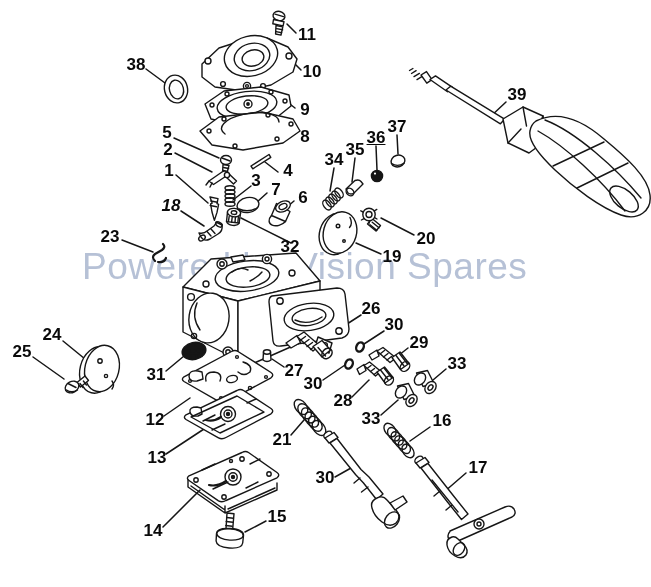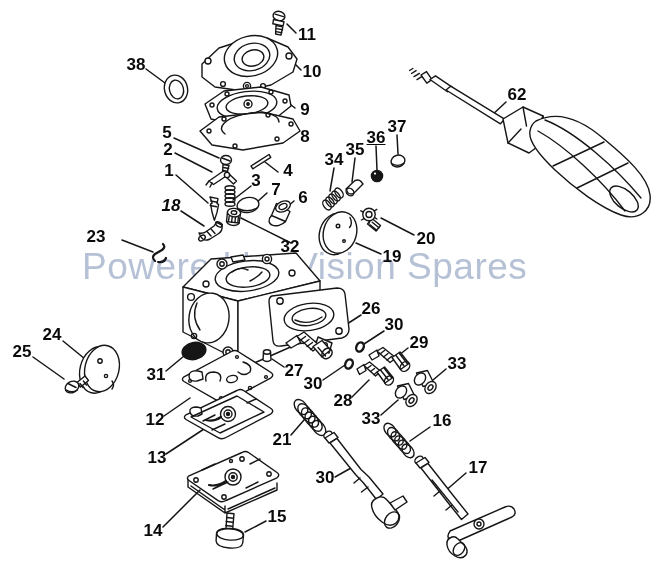--- a/index.html
+++ b/index.html
@@ -445,33 +445,33 @@
       <div class="callout" style="left: 157px; top: 458px;">13</div>
       <div class="callout" style="left: 153px; top: 531px;">14</div>
       <div class="callout" style="left: 277px; top: 517px;">15</div>
       <div class="callout" style="left: 442px; top: 421px;">16</div>
       <div class="callout" style="left: 478px; top: 468px;">17</div>
       <div class="callout" style="left: 171px; top: 206px; font-style: italic;">18</div>
       <div class="callout" style="left: 392px; top: 257px;">19</div>
       <div class="callout" style="left: 426px; top: 239px;">20</div>
       <div class="callout" style="left: 282px; top: 440px;">21</div>
       <div class="callout" style="left: 325px; top: 478px;">30</div>
-      <div class="callout" style="left: 96px; top: 237px;">23</div>
+      <div class="callout" style="left: 110px; top: 237px;">23</div>
       <div class="callout" style="left: 52px; top: 335px;">24</div>
       <div class="callout" style="left: 22px; top: 352px;">25</div>
       <div class="callout" style="left: 371px; top: 309px;">26</div>
       <div class="callout" style="left: 294px; top: 371px;">27</div>
       <div class="callout" style="left: 343px; top: 401px;">28</div>
       <div class="callout" style="left: 419px; top: 343px;">29</div>
       <div class="callout" style="left: 394px; top: 325px;">30</div>
       <div class="callout" style="left: 313px; top: 384px;">30</div>
       <div class="callout" style="left: 156px; top: 375px;">31</div>
       <div class="callout" style="left: 290px; top: 247px;">32</div>
       <div class="callout" style="left: 457px; top: 364px;">33</div>
       <div class="callout" style="left: 371px; top: 419px;">33</div>
       <div class="callout" style="left: 334px; top: 160px;">34</div>
       <div class="callout" style="left: 355px; top: 150px;">35</div>
       <div class="callout" style="left: 376px; top: 138px; text-decoration: underline;">36</div>
       <div class="callout" style="left: 397px; top: 127px;">37</div>
       <div class="callout" style="left: 136px; top: 65px;">38</div>
-      <div class="callout" style="left: 517px; top: 95px;">62</div>
+      <div class="callout" style="left: 517px; top: 95px;">39</div>
     </div>
 </div>
 
 </body></html>

